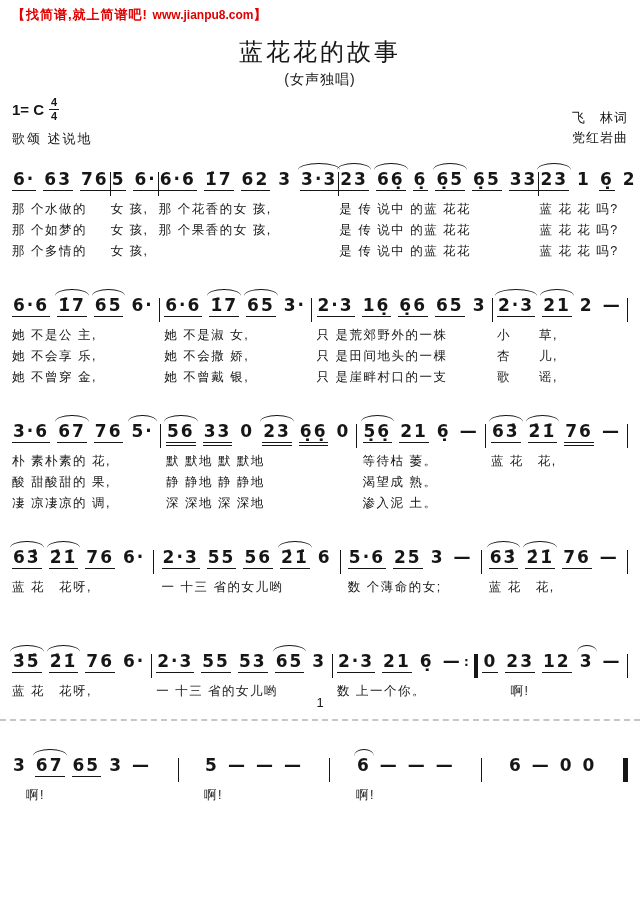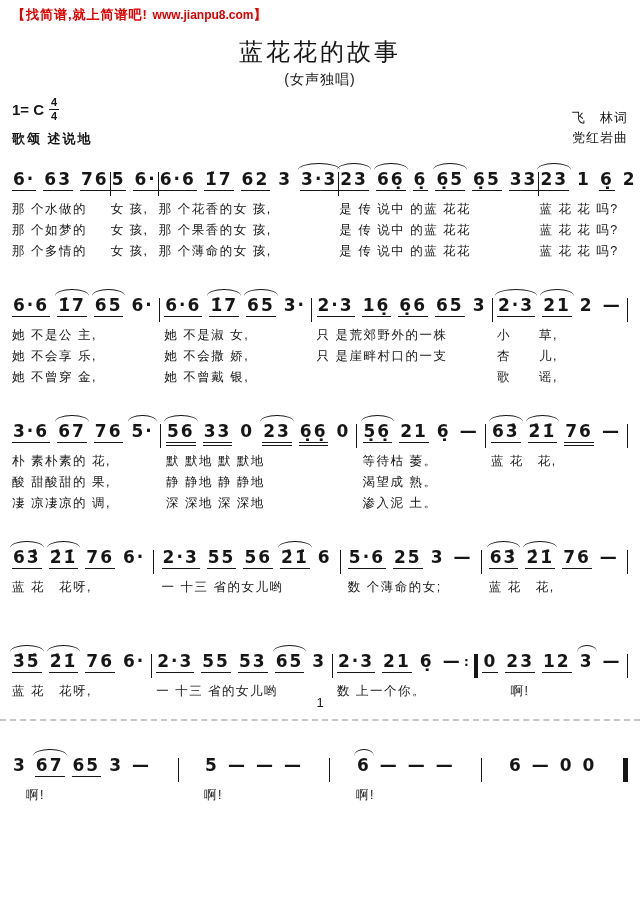--- a/index.html
+++ b/index.html
@@ -11,21 +11,21 @@
   .banner .url{font-size:12px;letter-spacing:0;}
 
   .title{text-align:center;font-size:24px;font-weight:normal;letter-spacing:3px;margin-top:12px;}
   .subtitle{text-align:center;font-size:14px;margin-top:3px;letter-spacing:1px;}
 
   .meta{display:flex;justify-content:space-between;align-items:flex-end;margin-top:8px;margin-bottom:14px;}
   .key-line{font-size:15px;font-weight:bold;}
   .frac{display:inline-block;vertical-align:-5px;text-align:center;font-size:11px;line-height:1;margin-left:5px;font-weight:bold;}
   .frac .top{display:block;border-bottom:1.5px solid #161616;padding:0 2px 1px;}
   .frac .bot{display:block;padding-top:1px;}
-  .tempo{font-size:13px;font-weight:bold;margin-top:8px;letter-spacing:2px;}
+  .tempo{font-size:13px;font-weight:normal;margin-top:8px;letter-spacing:2px;}
   .credits{text-align:right;font-size:13px;line-height:1.55;letter-spacing:1px;}
 
   
   .score{margin-top:4px;}
   .line{display:flex;justify-content:space-between;align-items:flex-start;margin-bottom:28px;}
   .line:nth-child(4),.line:nth-child(5){margin-bottom:48px;}
   .line:nth-child(6){margin-bottom:0;}
   .measure{display:flex;flex-direction:column;}
   .notes{display:flex;align-items:baseline;gap:7px;height:26px;padding-top:9px;
          font-family:"DejaVu Sans",sans-serif;font-weight:bold;font-size:17px;}
@@ -95,21 +95,20 @@
         <div class="measure">
           <div class="notes">
             <span class="tok u1">6·6</span>
             <span class="tok u1">1̇7</span>
             <span class="tok u1">62</span>
             <span class="tok">3</span>
             <span class="tok u1 slur">3·3</span>
           </div>
           <div class="lyr">那 个花香的女 孩,</div>
           <div class="lyr">那 个果香的女 孩,</div>
-          <div class="lyr">那 个薄命的女 孩,</div>
         </div>
         <span class="bar single"></span>
         <div class="measure">
           <div class="notes">
             <span class="tok u1 slur">23</span>
             <span class="tok u1 slur">66̣</span>
             <span class="tok u1">6̣</span>
             <span class="tok u1 slur">6̣5</span>
             <span class="tok u1">6̣5</span>
             <span class="tok u1">33</span>
@@ -158,20 +157,21 @@
         <span class="bar single"></span>
         <div class="measure">
           <div class="notes">
             <span class="tok u1">2·3</span>
             <span class="tok u1">16̣</span>
             <span class="tok u1">6̣6</span>
             <span class="tok u1">65</span>
             <span class="tok">3</span>
           </div>
           <div class="lyr">只 是荒郊野外的一株</div>
+          <div class="lyr">只 是田间地头的一棵</div>
           <div class="lyr">只 是崖畔村口的一支</div>
         </div>
         <span class="bar single"></span>
         <div class="measure">
           <div class="notes">
             <span class="tok u1 slur">2·3</span>
             <span class="tok u1 slur">21</span>
             <span class="tok">2</span>
             <span class="tok">—</span>
           </div>

